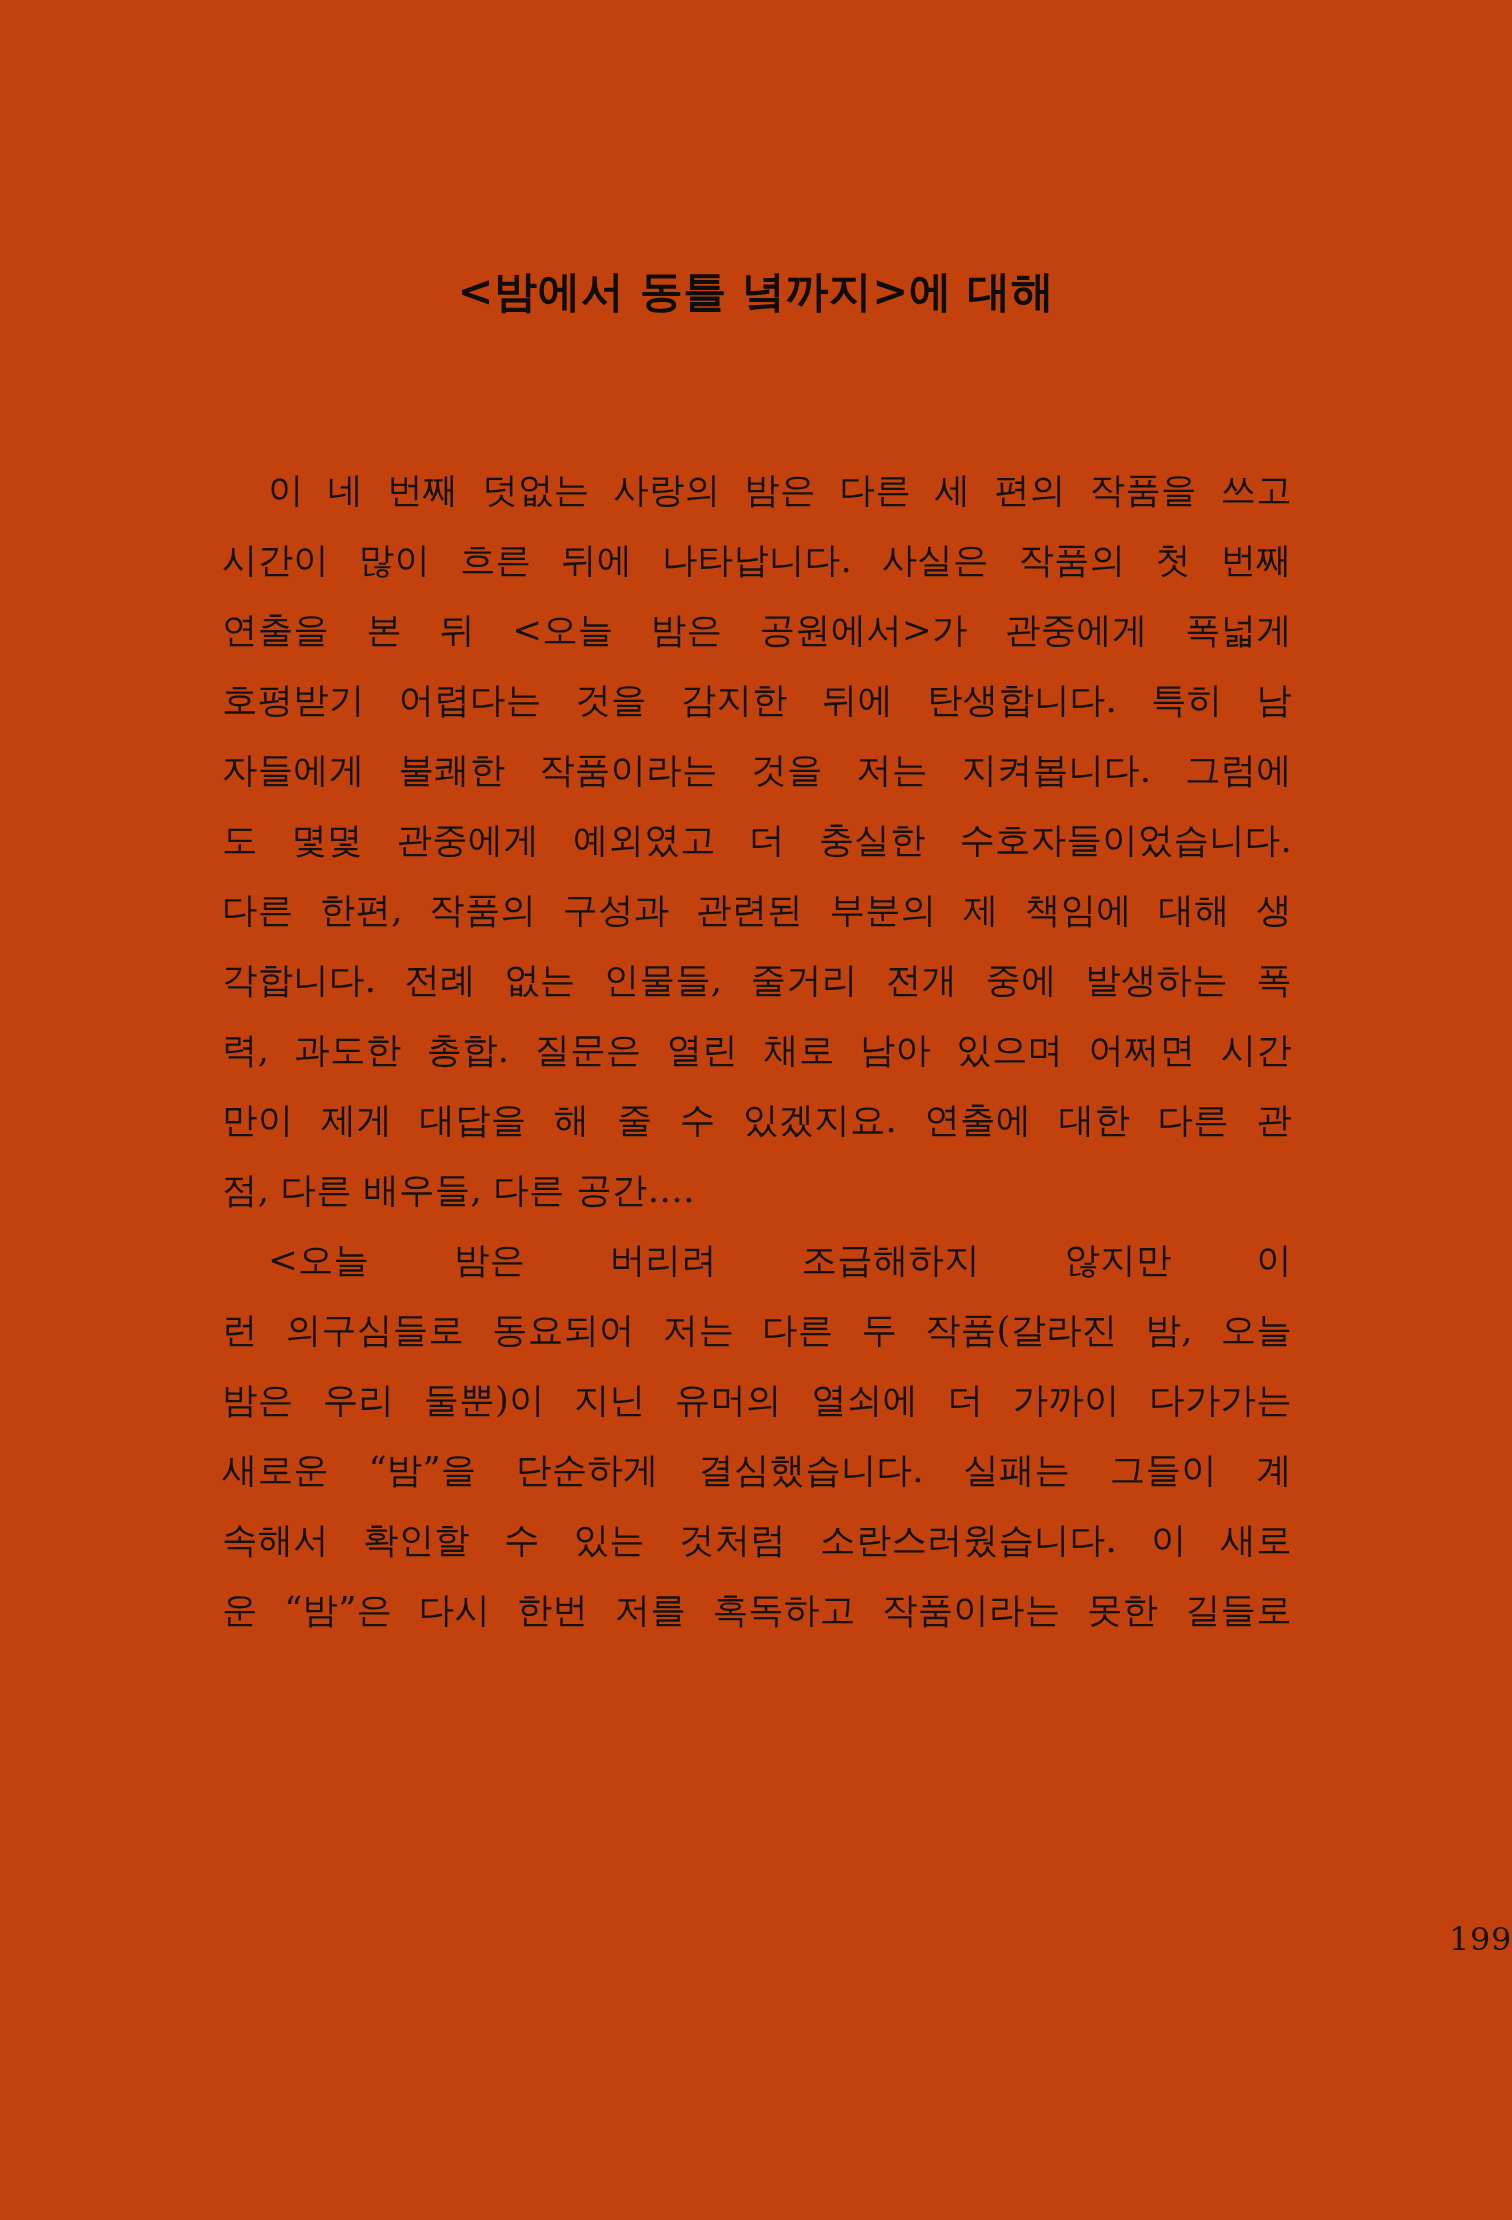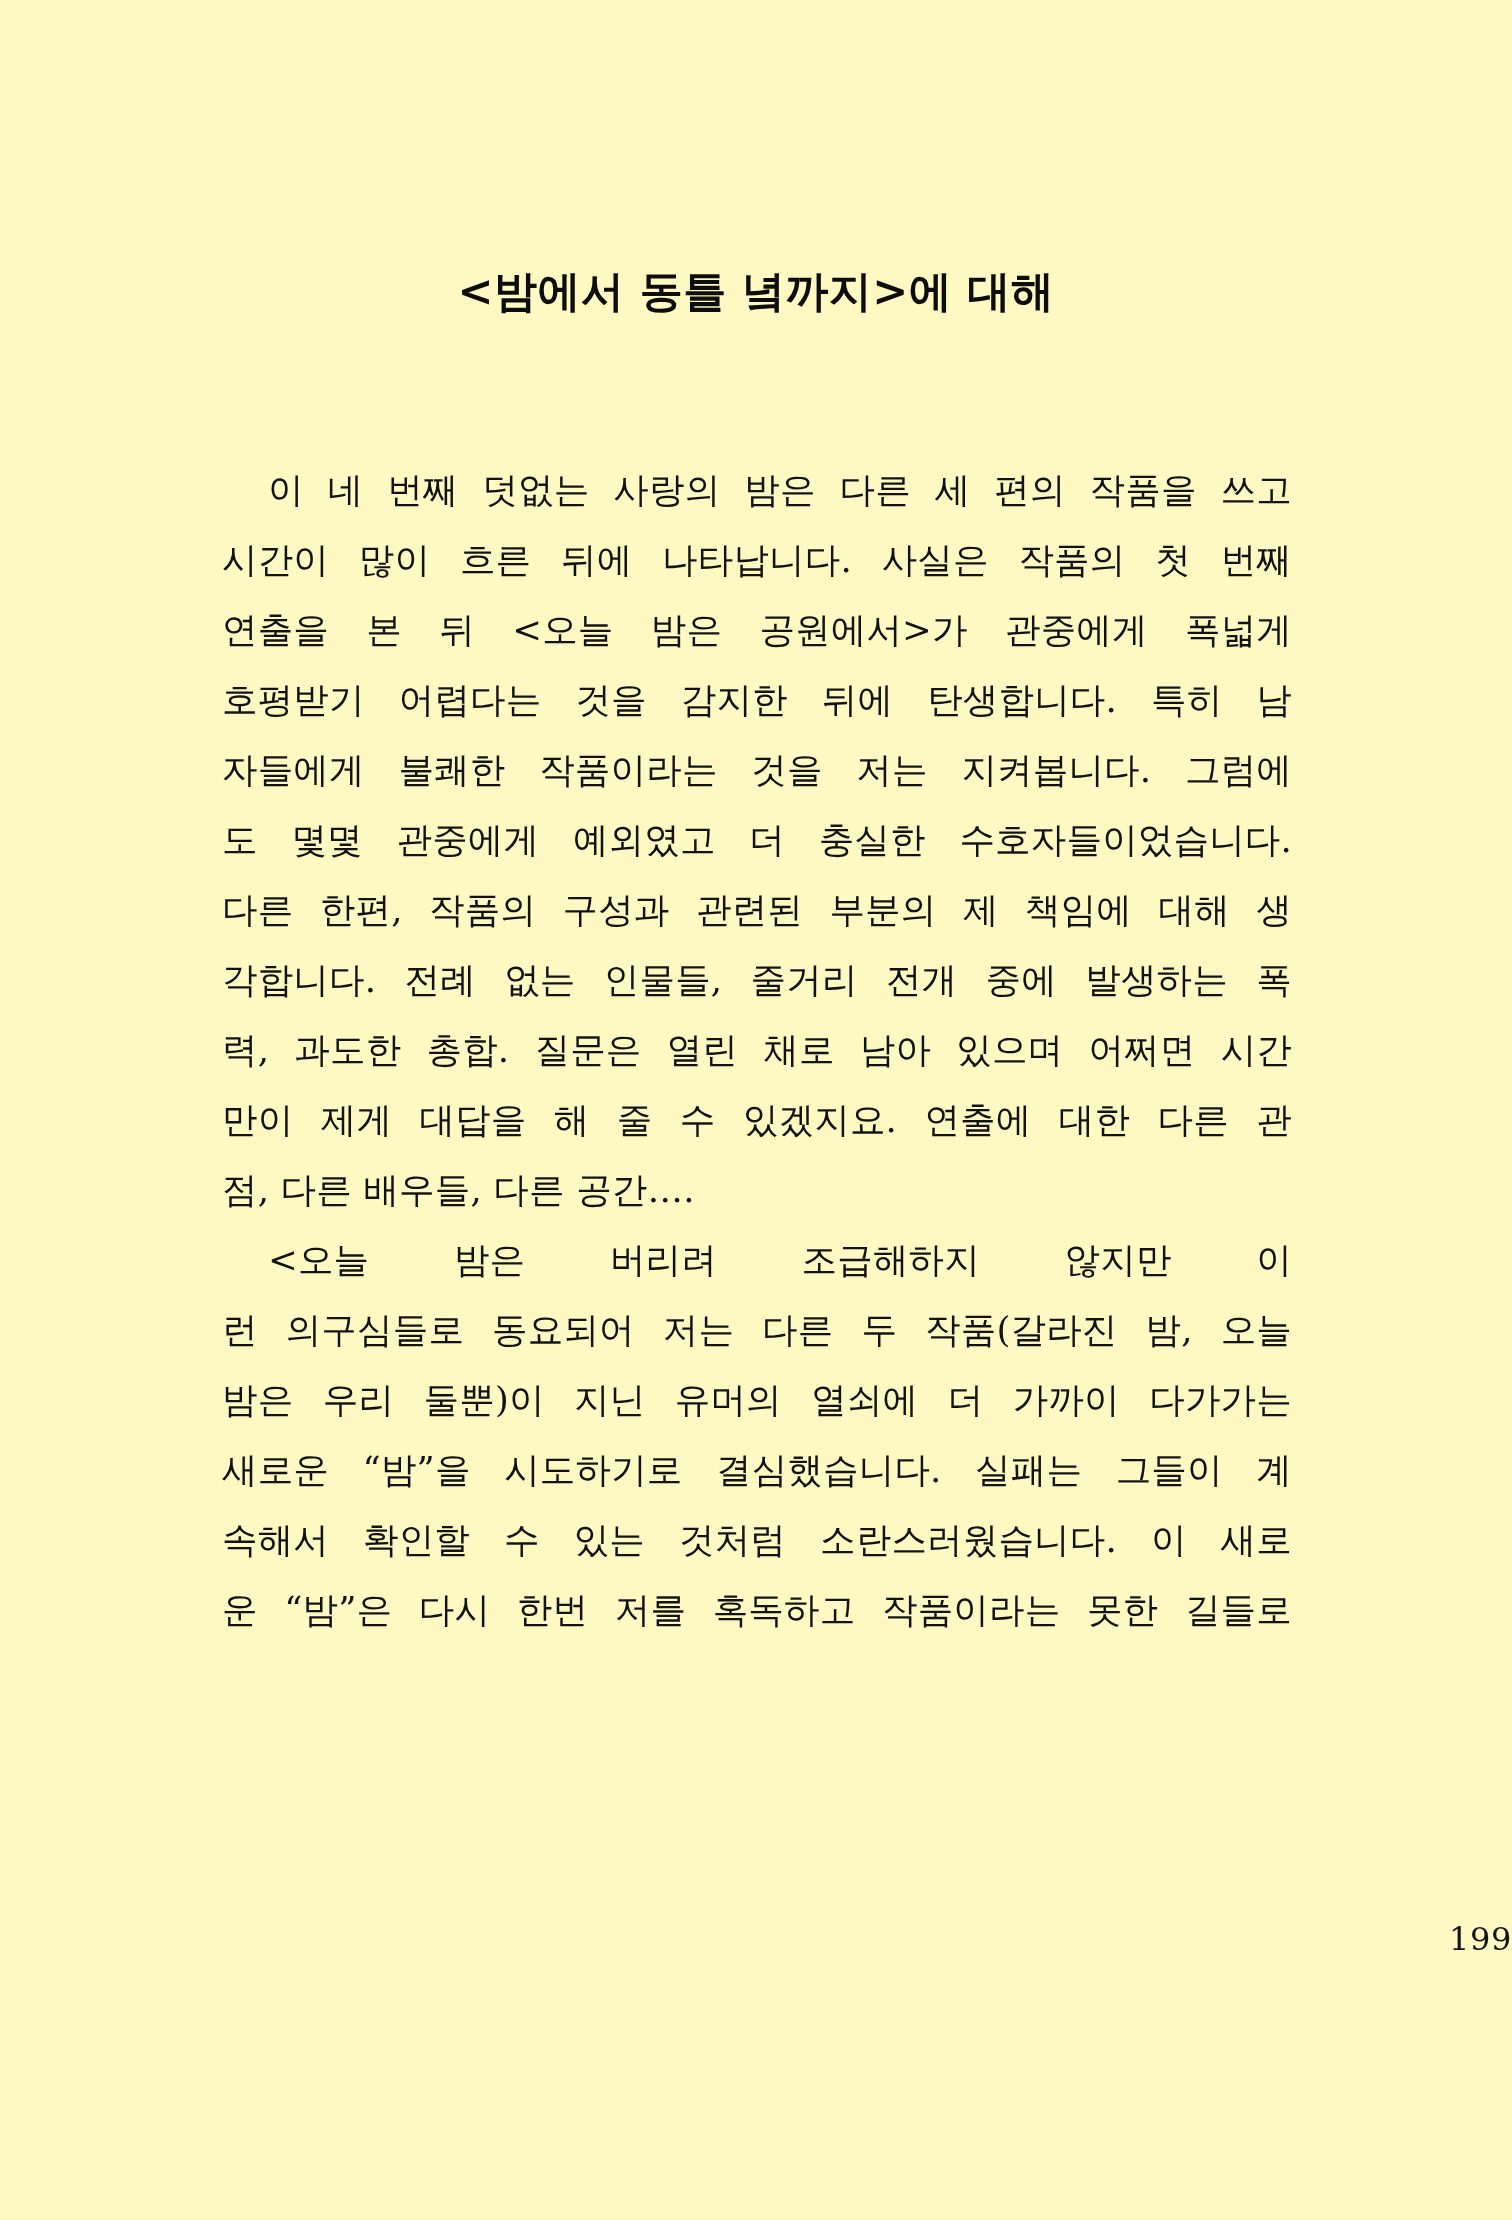--- a/index.html
+++ b/index.html
@@ -13,21 +13,21 @@
     height: 2220px;
     position: relative;
     font-family: "DejaVu Serif", "Liberation Serif", serif;
     color: #101010;
     overflow: hidden;
   }
 
   .page {
     position: absolute;
     inset: 0;
-    background: #fef9c3;
+    background: #c2410c;
     display: flex;
     flex-direction: column;
     align-items: center;
   }
 
   .page-title {
     position: absolute;
     top: 236px;
     left: 0;
     right: 0;
@@ -233,21 +233,21 @@
           <span>지닌</span>
           <span>유머의</span>
           <span>열쇠에</span>
           <span>더</span>
           <span>가까이</span>
           <span>다가가는</span>
         </div>
         <div class="line justified">
           <span>새로운</span>
           <span>“밤”을</span>
-          <span>시도하기로</span>
+          <span>단순하게</span>
           <span>결심했습니다.</span>
           <span>실패는</span>
           <span>그들이</span>
           <span>계</span>
         </div>
         <div class="line justified">
           <span>속해서</span>
           <span>확인할</span>
           <span>수</span>
           <span>있는</span>

